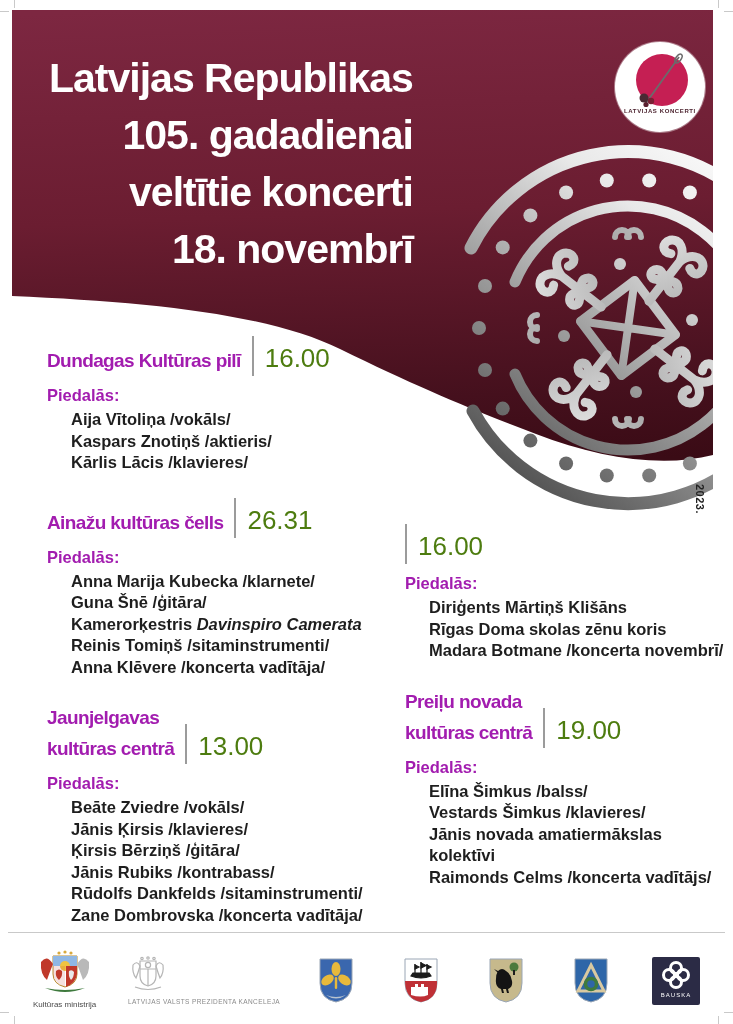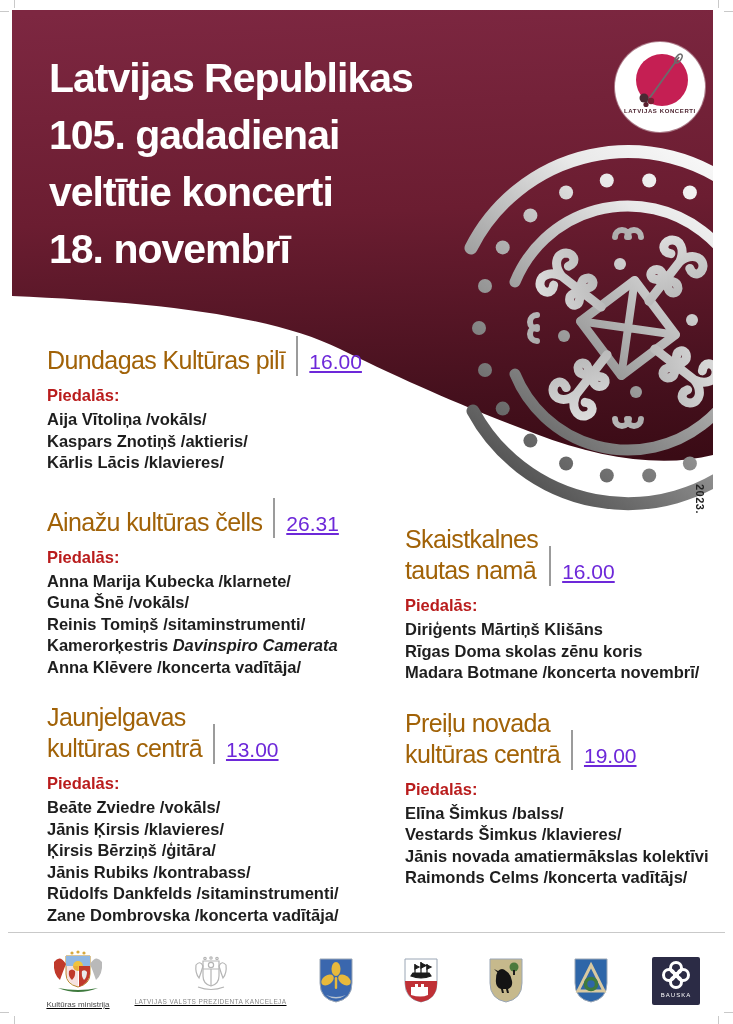--- a/index.html
+++ b/index.html
@@ -1,44 +1,44 @@
 <!DOCTYPE html>
 <html><head>
 <meta charset="utf-8">
 <style>
   html,body{margin:0;padding:0;background:#fff;}
   #poster{position:relative;width:733px;height:1024px;background:#ffffff;overflow:hidden;
           font-family:"Liberation Sans","DejaVu Sans",sans-serif;}
   #hero-svg{position:absolute;left:0;top:0;pointer-events:none;}
   
   #title{position:absolute;left:49px;top:50px;color:#ffffff;font-weight:bold;
-         font-size:41px;line-height:57px;letter-spacing:-1px;}
+         font-size:41px;line-height:57px;letter-spacing:-1px;text-align:right;}
   
   #lk-logo{position:absolute;left:615px;top:42px;width:90px;height:90px;border-radius:50%;
            background:#ffffff;box-shadow:0 0 0 1px rgba(255,255,255,.4);}
   #lk-logo .lk-label{position:absolute;left:0;right:0;top:66px;text-align:center;
            font-size:6px;font-weight:bold;letter-spacing:.6px;color:#4d2430;}
   
   #year-note{position:absolute;left:706px;top:484px;font-size:11px;font-weight:bold;color:#222;
              letter-spacing:.5px;transform:rotate(90deg);transform-origin:top left;white-space:nowrap;}
   
   .col{position:absolute;}
   #col-left{left:47px;top:336px;width:350px;}
   #col-right{left:405px;top:524px;width:322px;}
   .concert{margin-bottom:24px;}
   .venue-row{display:flex;align-items:flex-end;gap:11px;}
-  .venue{font-size:25px;font-weight:normal;letter-spacing:-0.6px;line-height:31px;color:#a16207;}
+  .venue{font-size:19px;font-weight:bold;letter-spacing:-0.6px;line-height:31px;color:#a21caf;}
   .tdiv{width:2px;height:40px;background:#9b9b9b;flex:0 0 2px;}
-  .time{font-size:21px;color:#6d28d9;padding-bottom:2px;text-decoration:underline;}
-  .piedalas{color:#b91c1c;font-weight:bold;font-size:16.5px;margin:10px 0 4px;}
-  .performer{font-size:16.5px;font-weight:bold;line-height:21.5px;color:#1e1e1e;}
+  .time{font-size:26px;color:#4d7c0f;padding-bottom:2px;}
+  .piedalas{color:#a21caf;font-weight:bold;font-size:16.5px;margin:10px 0 4px;}
+  .performer{font-size:16.5px;font-weight:bold;line-height:21.5px;color:#1e1e1e;margin-left:24px;}
   .performer i{font-weight:bold;}
   
   #footer-line{position:absolute;left:8px;right:8px;top:932px;height:1px;background:#c9c9c9;}
-  .footer-logo{position:absolute;text-align:center;text-decoration:underline;}
+  .footer-logo{position:absolute;}
   .footer-logo .logo-label{font-size:8px;color:#4a4a4a;margin-top:2px;white-space:nowrap;}
   .footer-logo .logo-label.gray{font-size:6.5px;color:#8a8a8a;letter-spacing:.4px;}
   
   .crop{position:absolute;background:#c9c9c9;}
 </style>
 </head>
 <body>
 
 <div id="poster">
 
@@ -172,23 +172,23 @@
       <div class="concert">
         <div class="venue-row">
           <div class="venue">
             <div>Ainažu kultūras čells</div>
           </div>
           <div class="tdiv"></div>
           <div class="time">26.31</div>
         </div>
         <div class="piedalas">Piedalās:</div>
         <div class="performer">Anna Marija Kubecka /klarnete/</div>
-        <div class="performer">Guna Šnē /vokāls/</div>
+        <div class="performer">Guna Šnē /ģitāra/</div>
+        <div class="performer">Kamerorķestris <i>Davinspiro Camerata</i></div>
         <div class="performer">Reinis Tomiņš /sitaminstrumenti/</div>
-        <div class="performer">Kamerorķestris <i>Davinspiro Camerata</i></div>
         <div class="performer">Anna Klēvere /koncerta vadītāja/</div>
       </div>
       <div class="concert">
         <div class="venue-row">
           <div class="venue">
             <div>Jaunjelgavas</div>
             <div>kultūras centrā</div>
           </div>
           <div class="tdiv"></div>
           <div class="time">13.00</div>
@@ -198,24 +198,20 @@
         <div class="performer">Jānis Ķirsis /klavieres/</div>
         <div class="performer">Ķirsis Bērziņš /ģitāra/</div>
         <div class="performer">Jānis Rubiks /kontrabass/</div>
         <div class="performer">Rūdolfs Dankfelds /sitaminstrumenti/</div>
         <div class="performer">Zane Dombrovska /koncerta vadītāja/</div>
       </div>
     </div>
   <div class="col" id="col-right">
       <div class="concert">
         <div class="venue-row">
-          <div class="venue">
-            <div>Skaistkalnes</div>
-            <div>tautas namā</div>
-          </div>
           <div class="tdiv"></div>
           <div class="time">16.00</div>
         </div>
         <div class="piedalas">Piedalās:</div>
         <div class="performer">Diriģents Mārtiņš Klišāns</div>
         <div class="performer">Rīgas Doma skolas zēnu koris</div>
         <div class="performer">Madara Botmane /koncerta novembrī/</div>
       </div>
       <div class="concert">
         <div class="venue-row">

